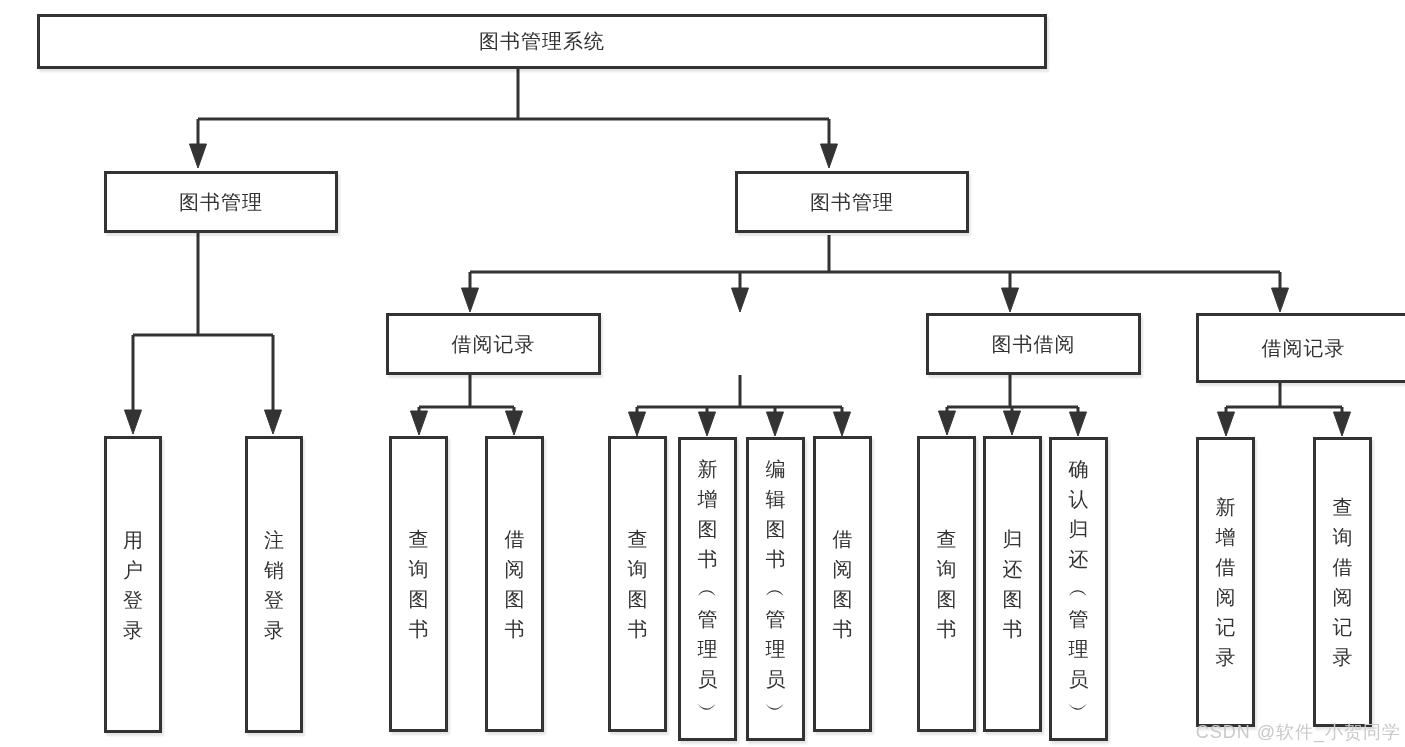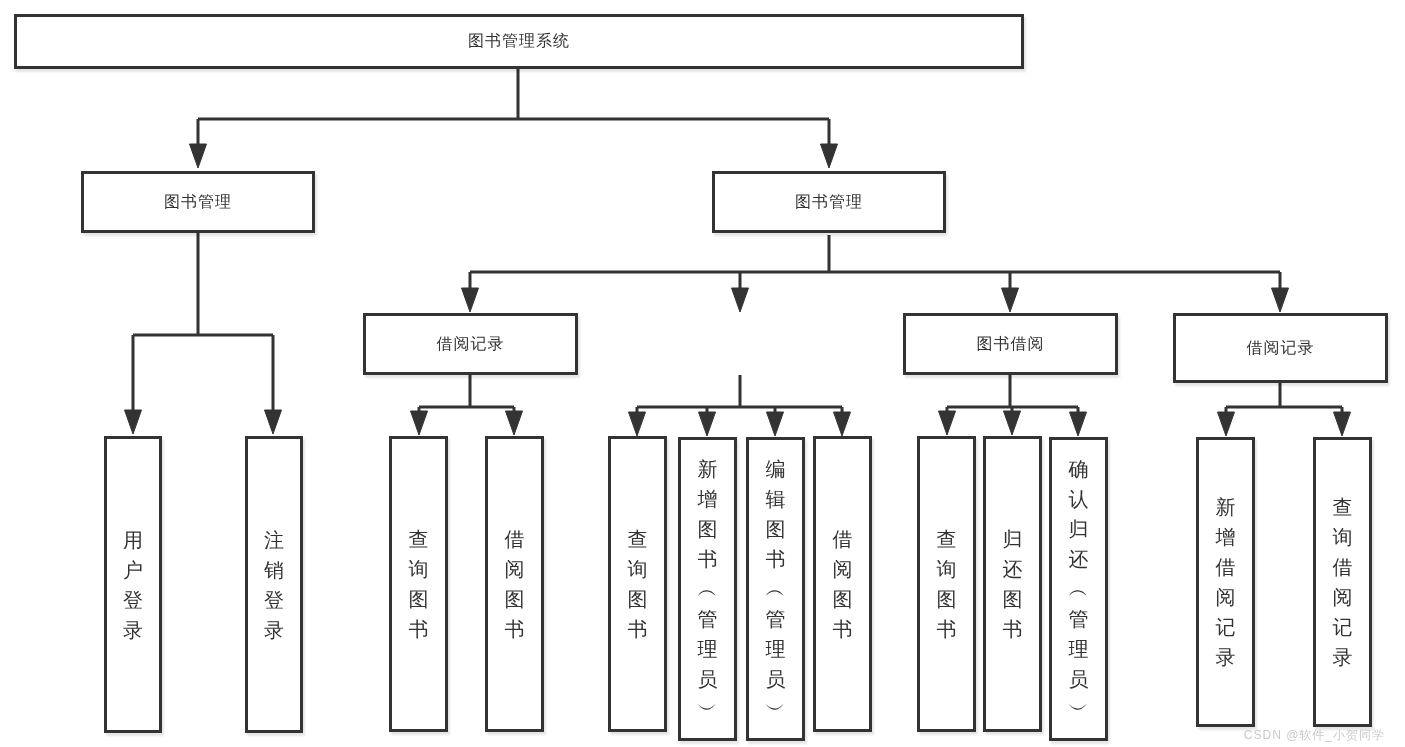--- a/index.html
+++ b/index.html
@@ -14,26 +14,26 @@
   .connector path{fill:none;stroke:var(--line,#333333);stroke-width:3;}
   .connector polygon{fill:var(--line,#333333);stroke:var(--line,#333333);stroke-width:1;}
   .node{
     position:absolute;box-sizing:border-box;
     background:#ffffff;border:3px solid var(--line,#333333);
     display:flex;align-items:center;justify-content:center;
     color:var(--text,#323232);
     box-shadow:2px 3px 2px rgba(0,0,0,0.10);
     z-index:2;
   }
-  .hnode{font-size:16px;letter-spacing:1px;white-space:nowrap;}
+  .hnode{font-size:20px;letter-spacing:1px;white-space:nowrap;margin-left:23px;}
   .vnode{font-size:20px;flex-direction:column;}
   .vchar{display:block;line-height:1.5;text-align:center;}
   .watermark{
-    position:absolute;right:20px;bottom:3px;
-    font-size:12px;letter-spacing:1px;
+    position:absolute;right:4px;bottom:3px;
+    font-size:18px;letter-spacing:1px;
     color:var(--watermark,#c9c9c9);
     z-index:4;white-space:nowrap;
   }
 </style>
 </head>
 <body>
 
 <div class="stage">
 
   <svg class="connector" width="1405" height="747" viewBox="0 0 1405 747">

